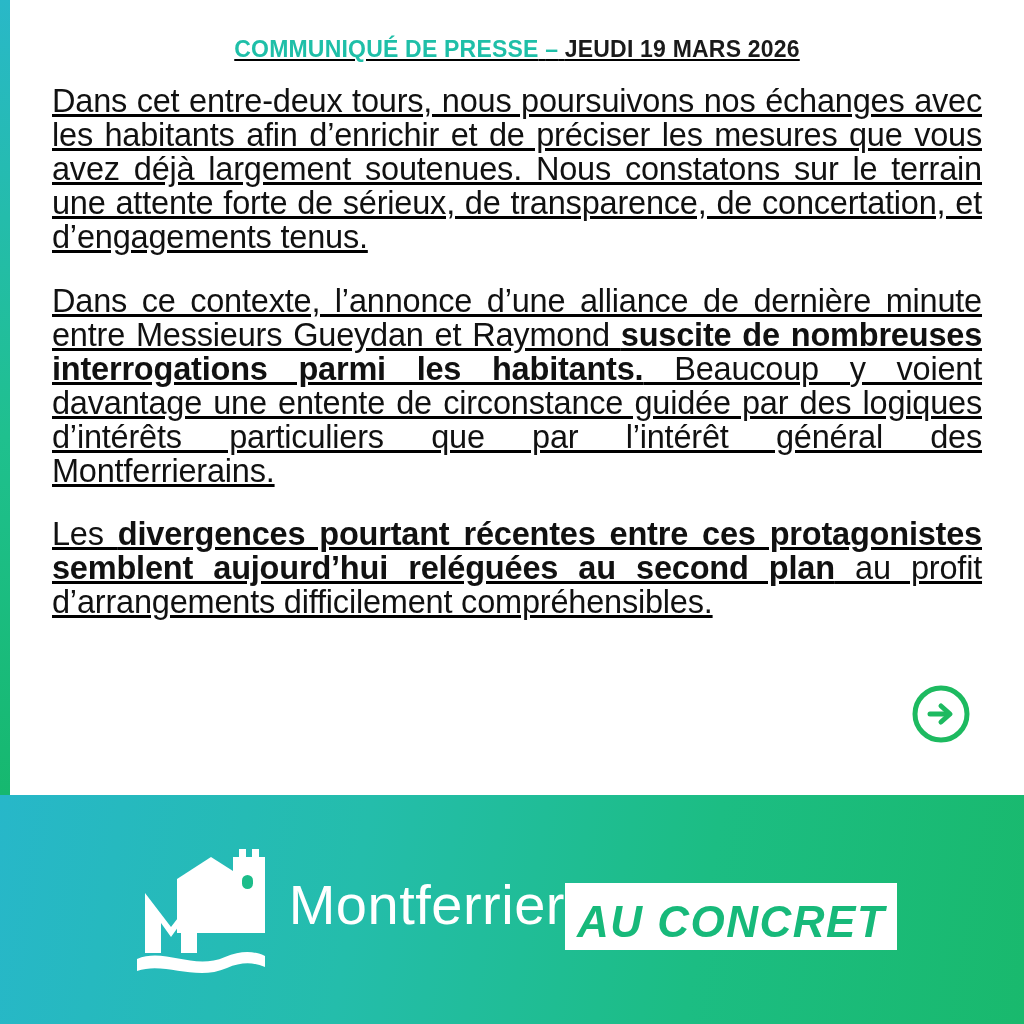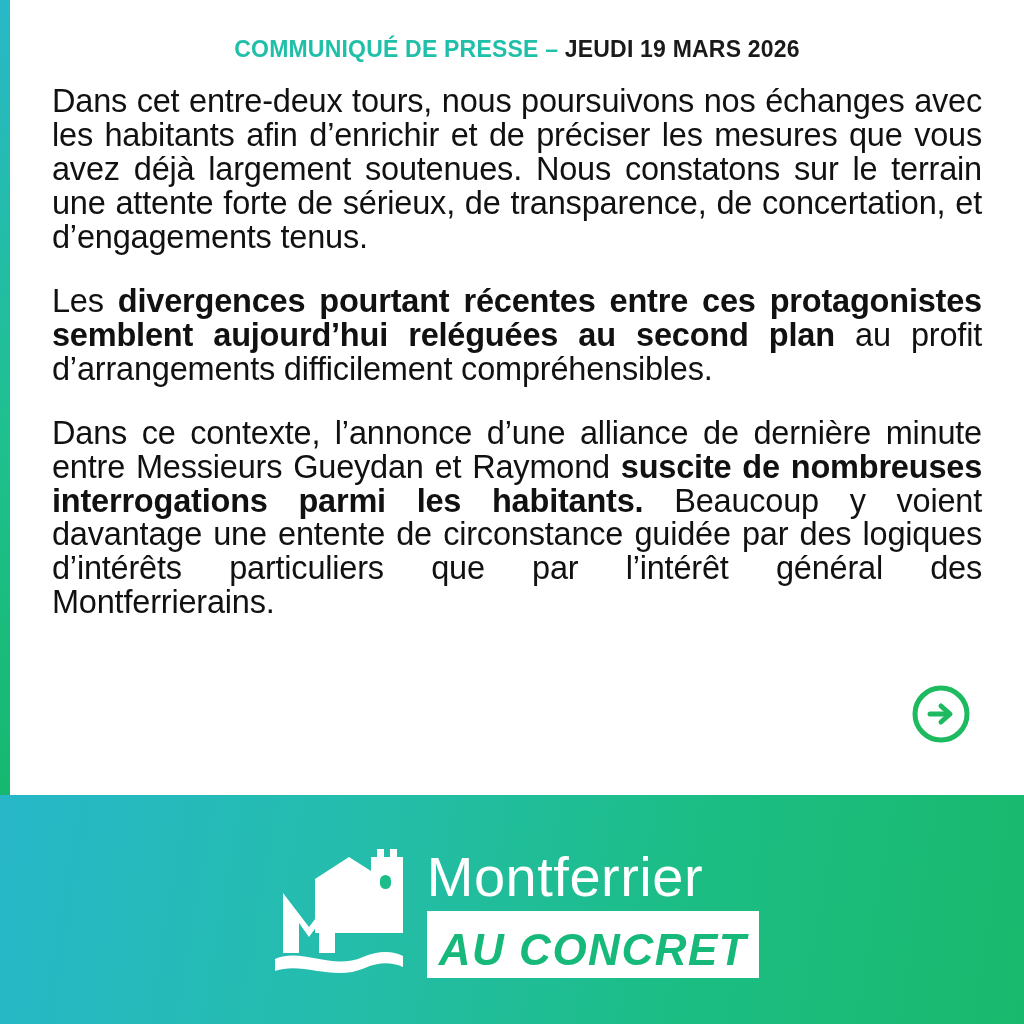--- a/index.html
+++ b/index.html
@@ -27,20 +27,21 @@
 
   
   .card {
     position: absolute;
     left: 10px;
     top: 0;
     width: 1014px;
     height: 795px;
     background: #ffffff;
     box-sizing: border-box;
+    text-decoration: underline;
   }
 
   
   .header {
     text-align: center;
     padding-top: 36px;
     font-size: 23px;
     font-weight: bold;
     letter-spacing: 0.2px;
     font-family: "Liberation Sans", sans-serif;
@@ -109,21 +110,21 @@
     transform: translateX(-6px);
   }
   .logo-mark {
     width: 170px;
     height: 150px;
     flex: none;
   }
   .logo-text {
     margin-left: 4px;
     display: flex;
-    flex-direction: column;
+    flex-direction: row;
     align-items: flex-start;
     transform: translateY(4px);
   }
   .logo-title {
     color: #ffffff;
     font-size: 56px;
     line-height: 1;
     font-family: "Liberation Sans", sans-serif;
     letter-spacing: 0.5px;
   }
@@ -151,25 +152,25 @@
     <span class="teal">COMMUNIQUÉ DE PRESSE</span><span class="dash">&nbsp;</span><span class="dash">–</span><span class="date">&nbsp;</span><span class="date">JEUDI 19 MARS 2026</span>
   </div>
 
   <div class="body-text">
 
     <p class="para">
       <span>Dans cet entre-deux tours, nous poursuivons nos échanges avec les habitants afin d’enrichir et de préciser les mesures que vous avez déjà largement soutenues. Nous constatons sur le terrain une attente forte de sérieux, de transparence, de concertation, et d’engagements tenus.</span>
     </p>
 
     <p class="para">
+      <span>Dans ce contexte, l’annonce d’une alliance de dernière minute entre Messieurs Gueydan et Raymond </span><b>suscite de nombreuses interrogations parmi les habitants.</b><span> Beaucoup y voient davantage une entente de circonstance guidée par des logiques d’intérêts particuliers que par l’intérêt général des Montferrierains.</span>
+    </p>
+
+    <p class="para">
       <span>Les </span><b>divergences pourtant récentes entre ces protagonistes semblent aujourd’hui reléguées au second plan</b><span> au profit d’arrangements difficilement compréhensibles.</span>
-    </p>
-
-    <p class="para">
-      <span>Dans ce contexte, l’annonce d’une alliance de dernière minute entre Messieurs Gueydan et Raymond </span><b>suscite de nombreuses interrogations parmi les habitants.</b><span> Beaucoup y voient davantage une entente de circonstance guidée par des logiques d’intérêts particuliers que par l’intérêt général des Montferrierains.</span>
     </p>
 
   </div>
 
   <div class="arrow-btn">
     <svg width="58" height="58" viewBox="0 0 58 58" xmlns="http://www.w3.org/2000/svg">
       <circle cx="29" cy="29" r="26" fill="none" stroke="#1dba60" stroke-width="5"></circle>
       <path d="M18 29 H36" stroke="#1dba60" stroke-width="5" stroke-linecap="round"></path>
       <path d="M29 21 L38 29 L29 37" fill="none" stroke="#1dba60" stroke-width="5" stroke-linecap="round" stroke-linejoin="round"></path>
     </svg>

